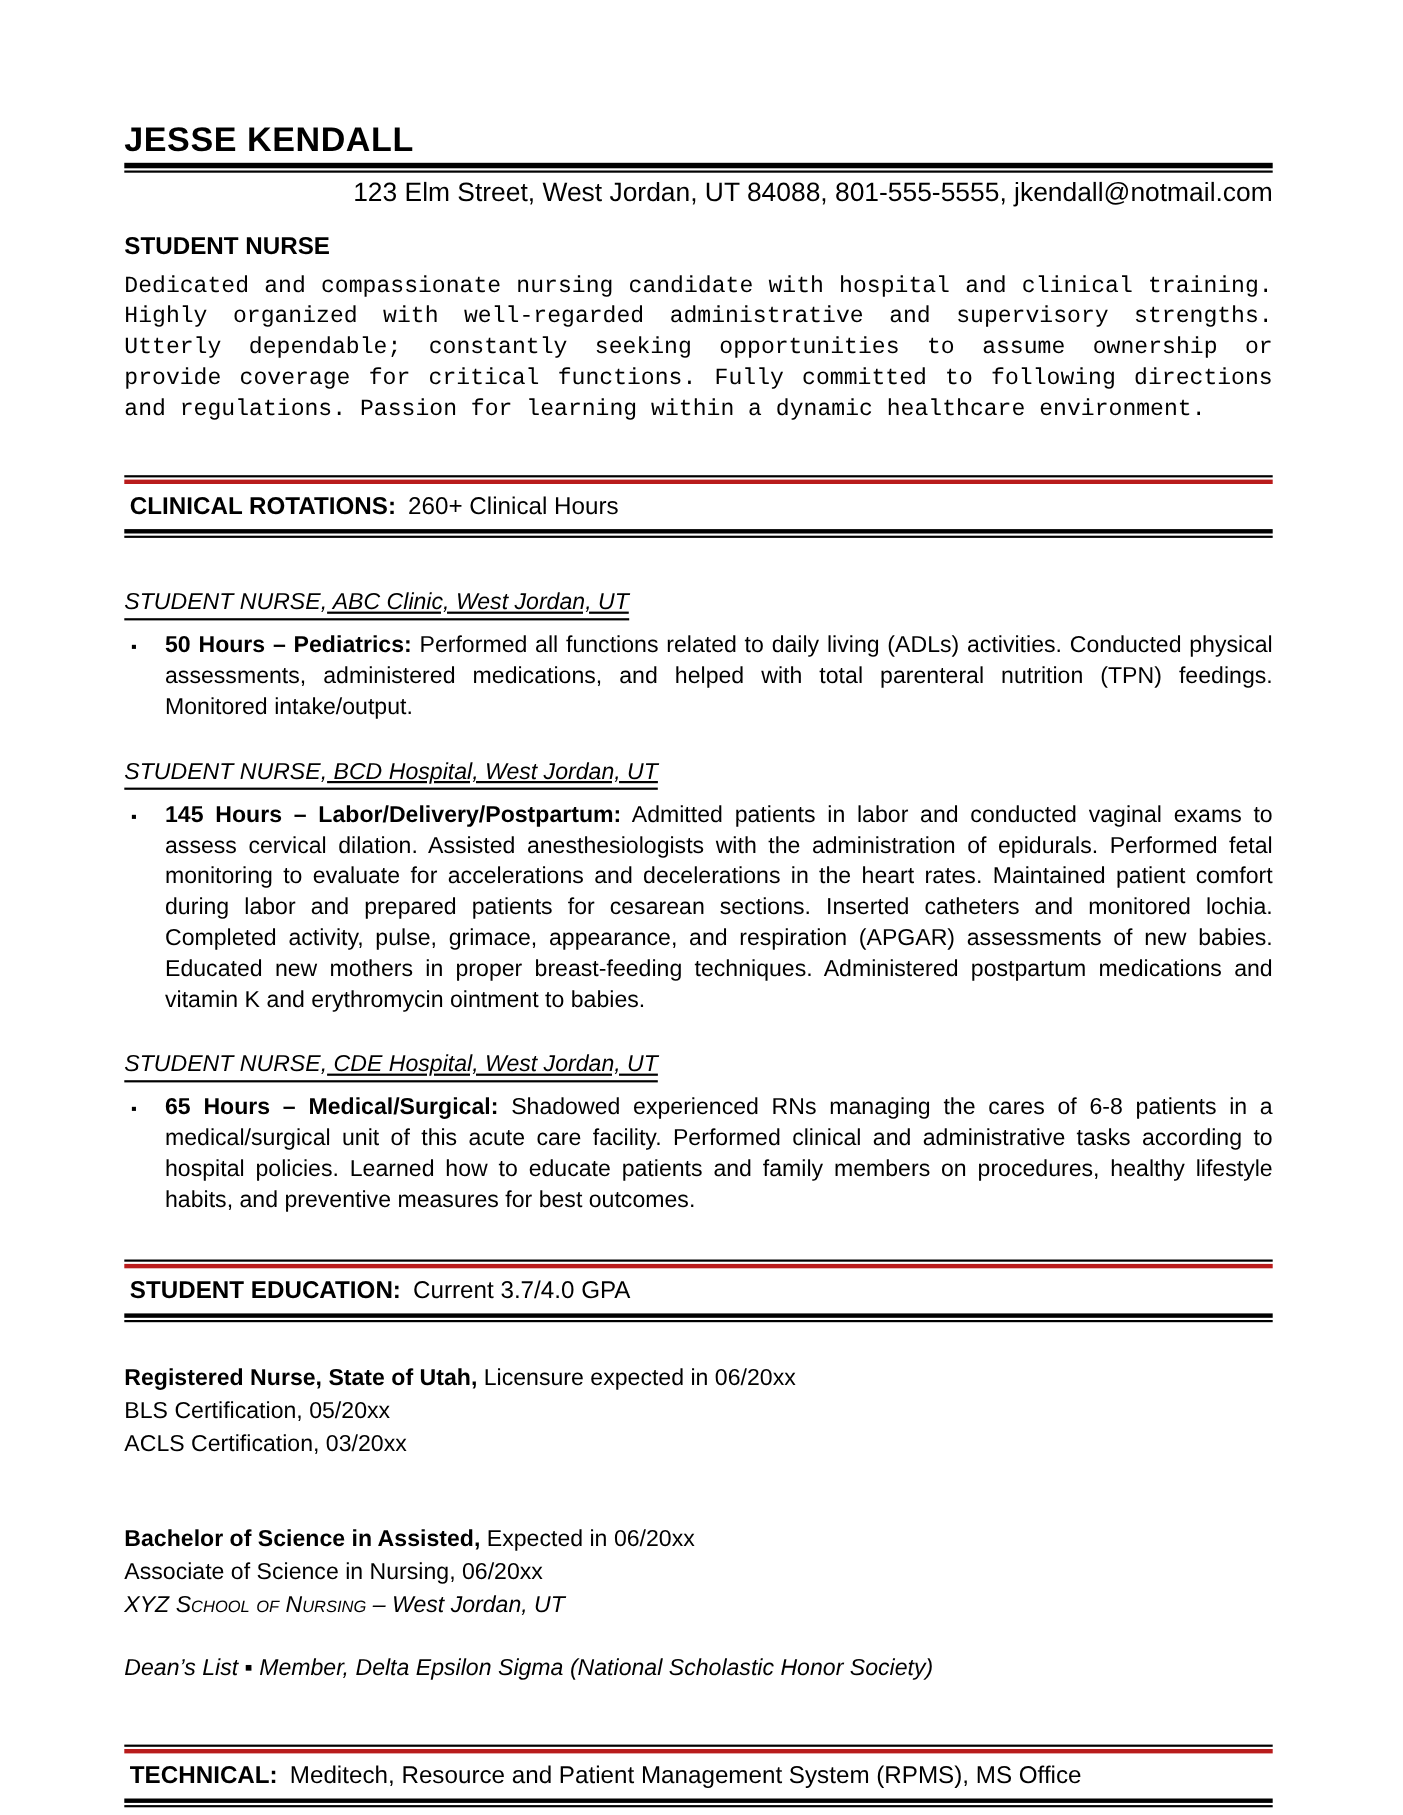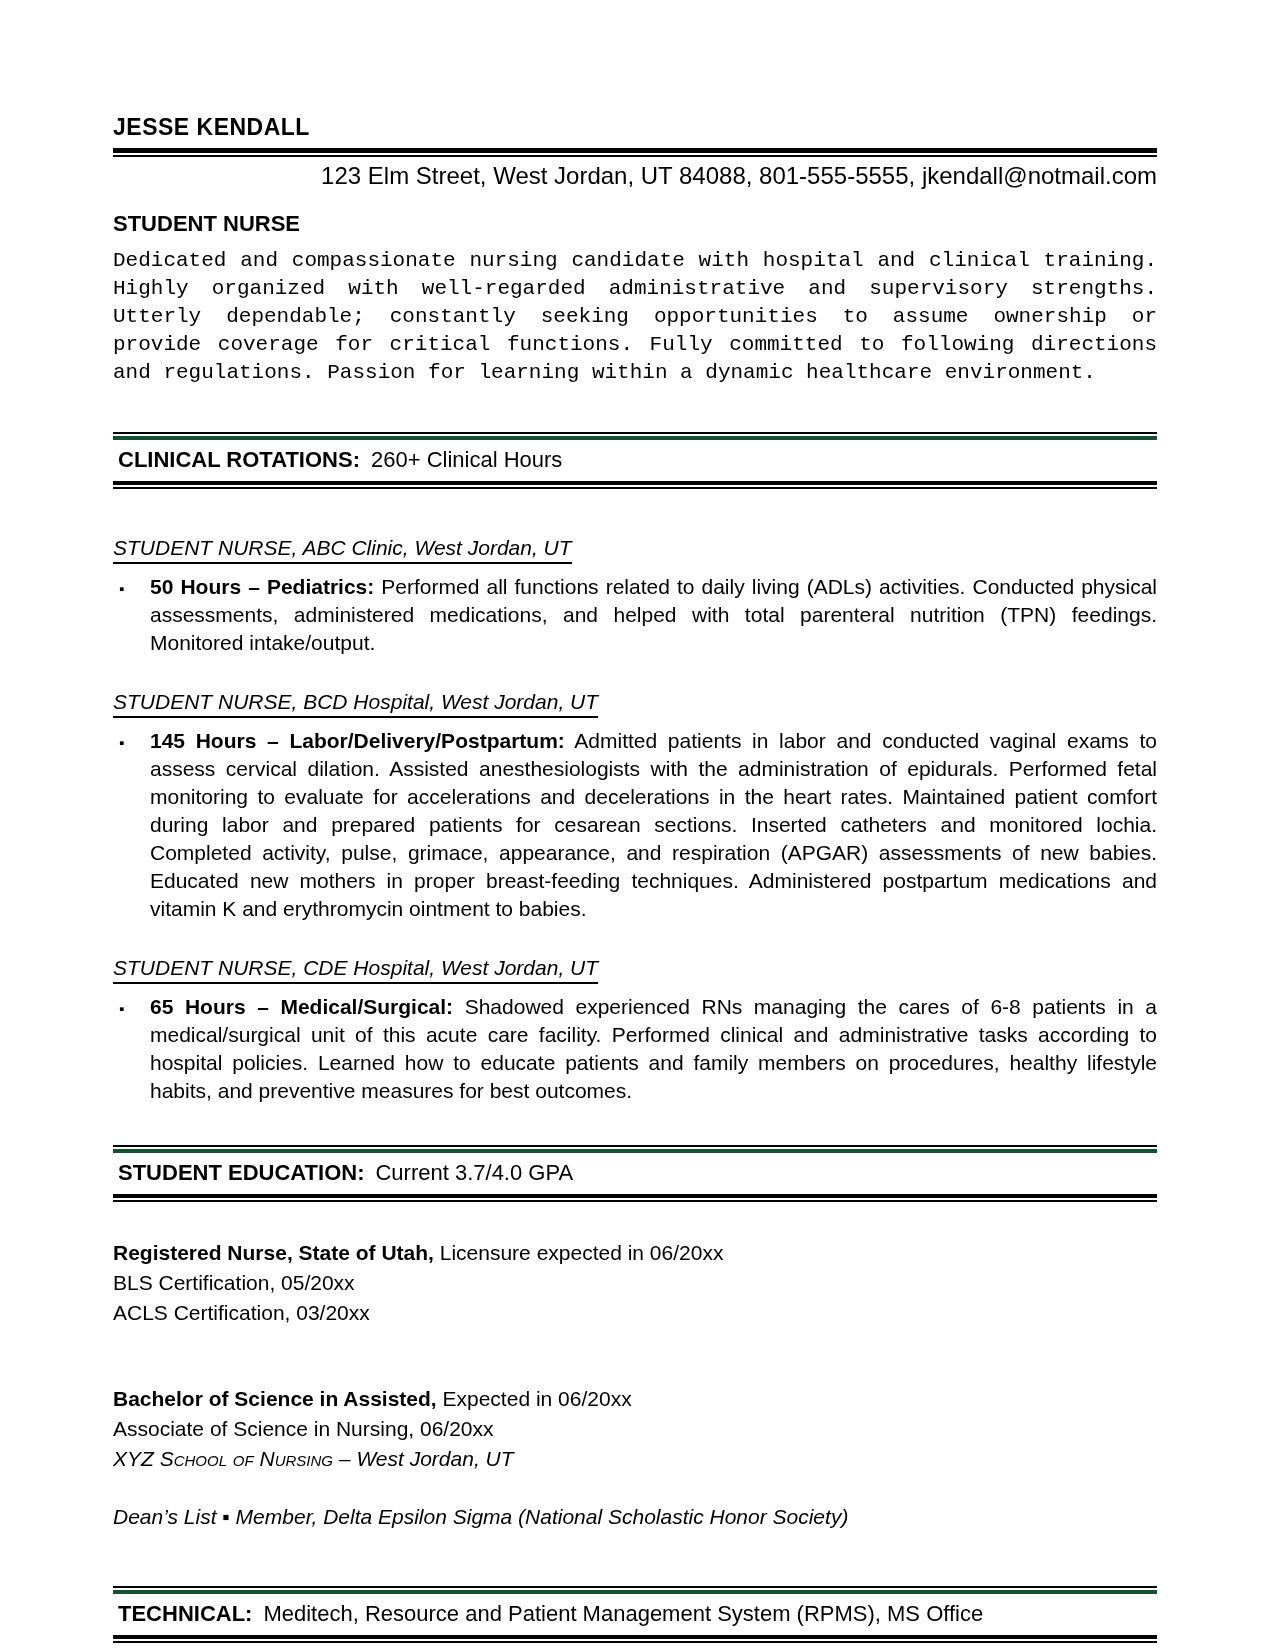--- a/index.html
+++ b/index.html
@@ -18,21 +18,21 @@
   .page {
     box-sizing: border-box;
     width: 1044px;
     margin-left: 113px;
     padding-top: 110px;
   }
 
   
   .name {
     margin: 0;
-    font-size: 23px;
+    font-size: 31px;
     font-weight: bold;
     letter-spacing: 0.5px;
     line-height: 34px;
   }
   .rule-thick {
     margin-top: 4px;
     border-top: 5px solid #000;
     height: 0;
   }
   .rule-thin {
@@ -60,21 +60,21 @@
     font-family: Liberation Mono, monospace;
   }
 
   
   .rule-box {
     border-top: 2px solid #000;
     border-bottom: 2px solid #000;
     padding: 2px 0;
   }
   .rule-box-inner {
-    border-top: 4px solid #14532d;
+    border-top: 4px solid #b91c1c;
     border-bottom: 4px solid #000;
     padding: 7px 5px 8px 5px;
     font-size: 22px;
     line-height: 26px;
   }
   .box-label { font-weight: bold; }
   .box-value { margin-left: 11px; }
   .box-clinical  { margin-top: 45px; }
   .box-education { margin-top: 40px; }
   .box-technical { margin-top: 56px; }
@@ -85,21 +85,21 @@
     font-size: 21px;
     font-weight: normal;
     line-height: 25px;
   }
   .first-sub { margin-top: 46px; }
   .sub-underline {
     border-bottom: 2px solid #000;
     padding-bottom: 3px;
   }
   .role  { font-weight: normal; font-style: italic; }
-  .place { font-style: italic; }
+  .place { font-style: italic; text-decoration: underline; }
 
   
   .bullet-item {
     position: relative;
     margin-top: 13px;
     padding-left: 37px;
     font-size: 21px;
     line-height: 28px;
     text-align: justify;
   }

